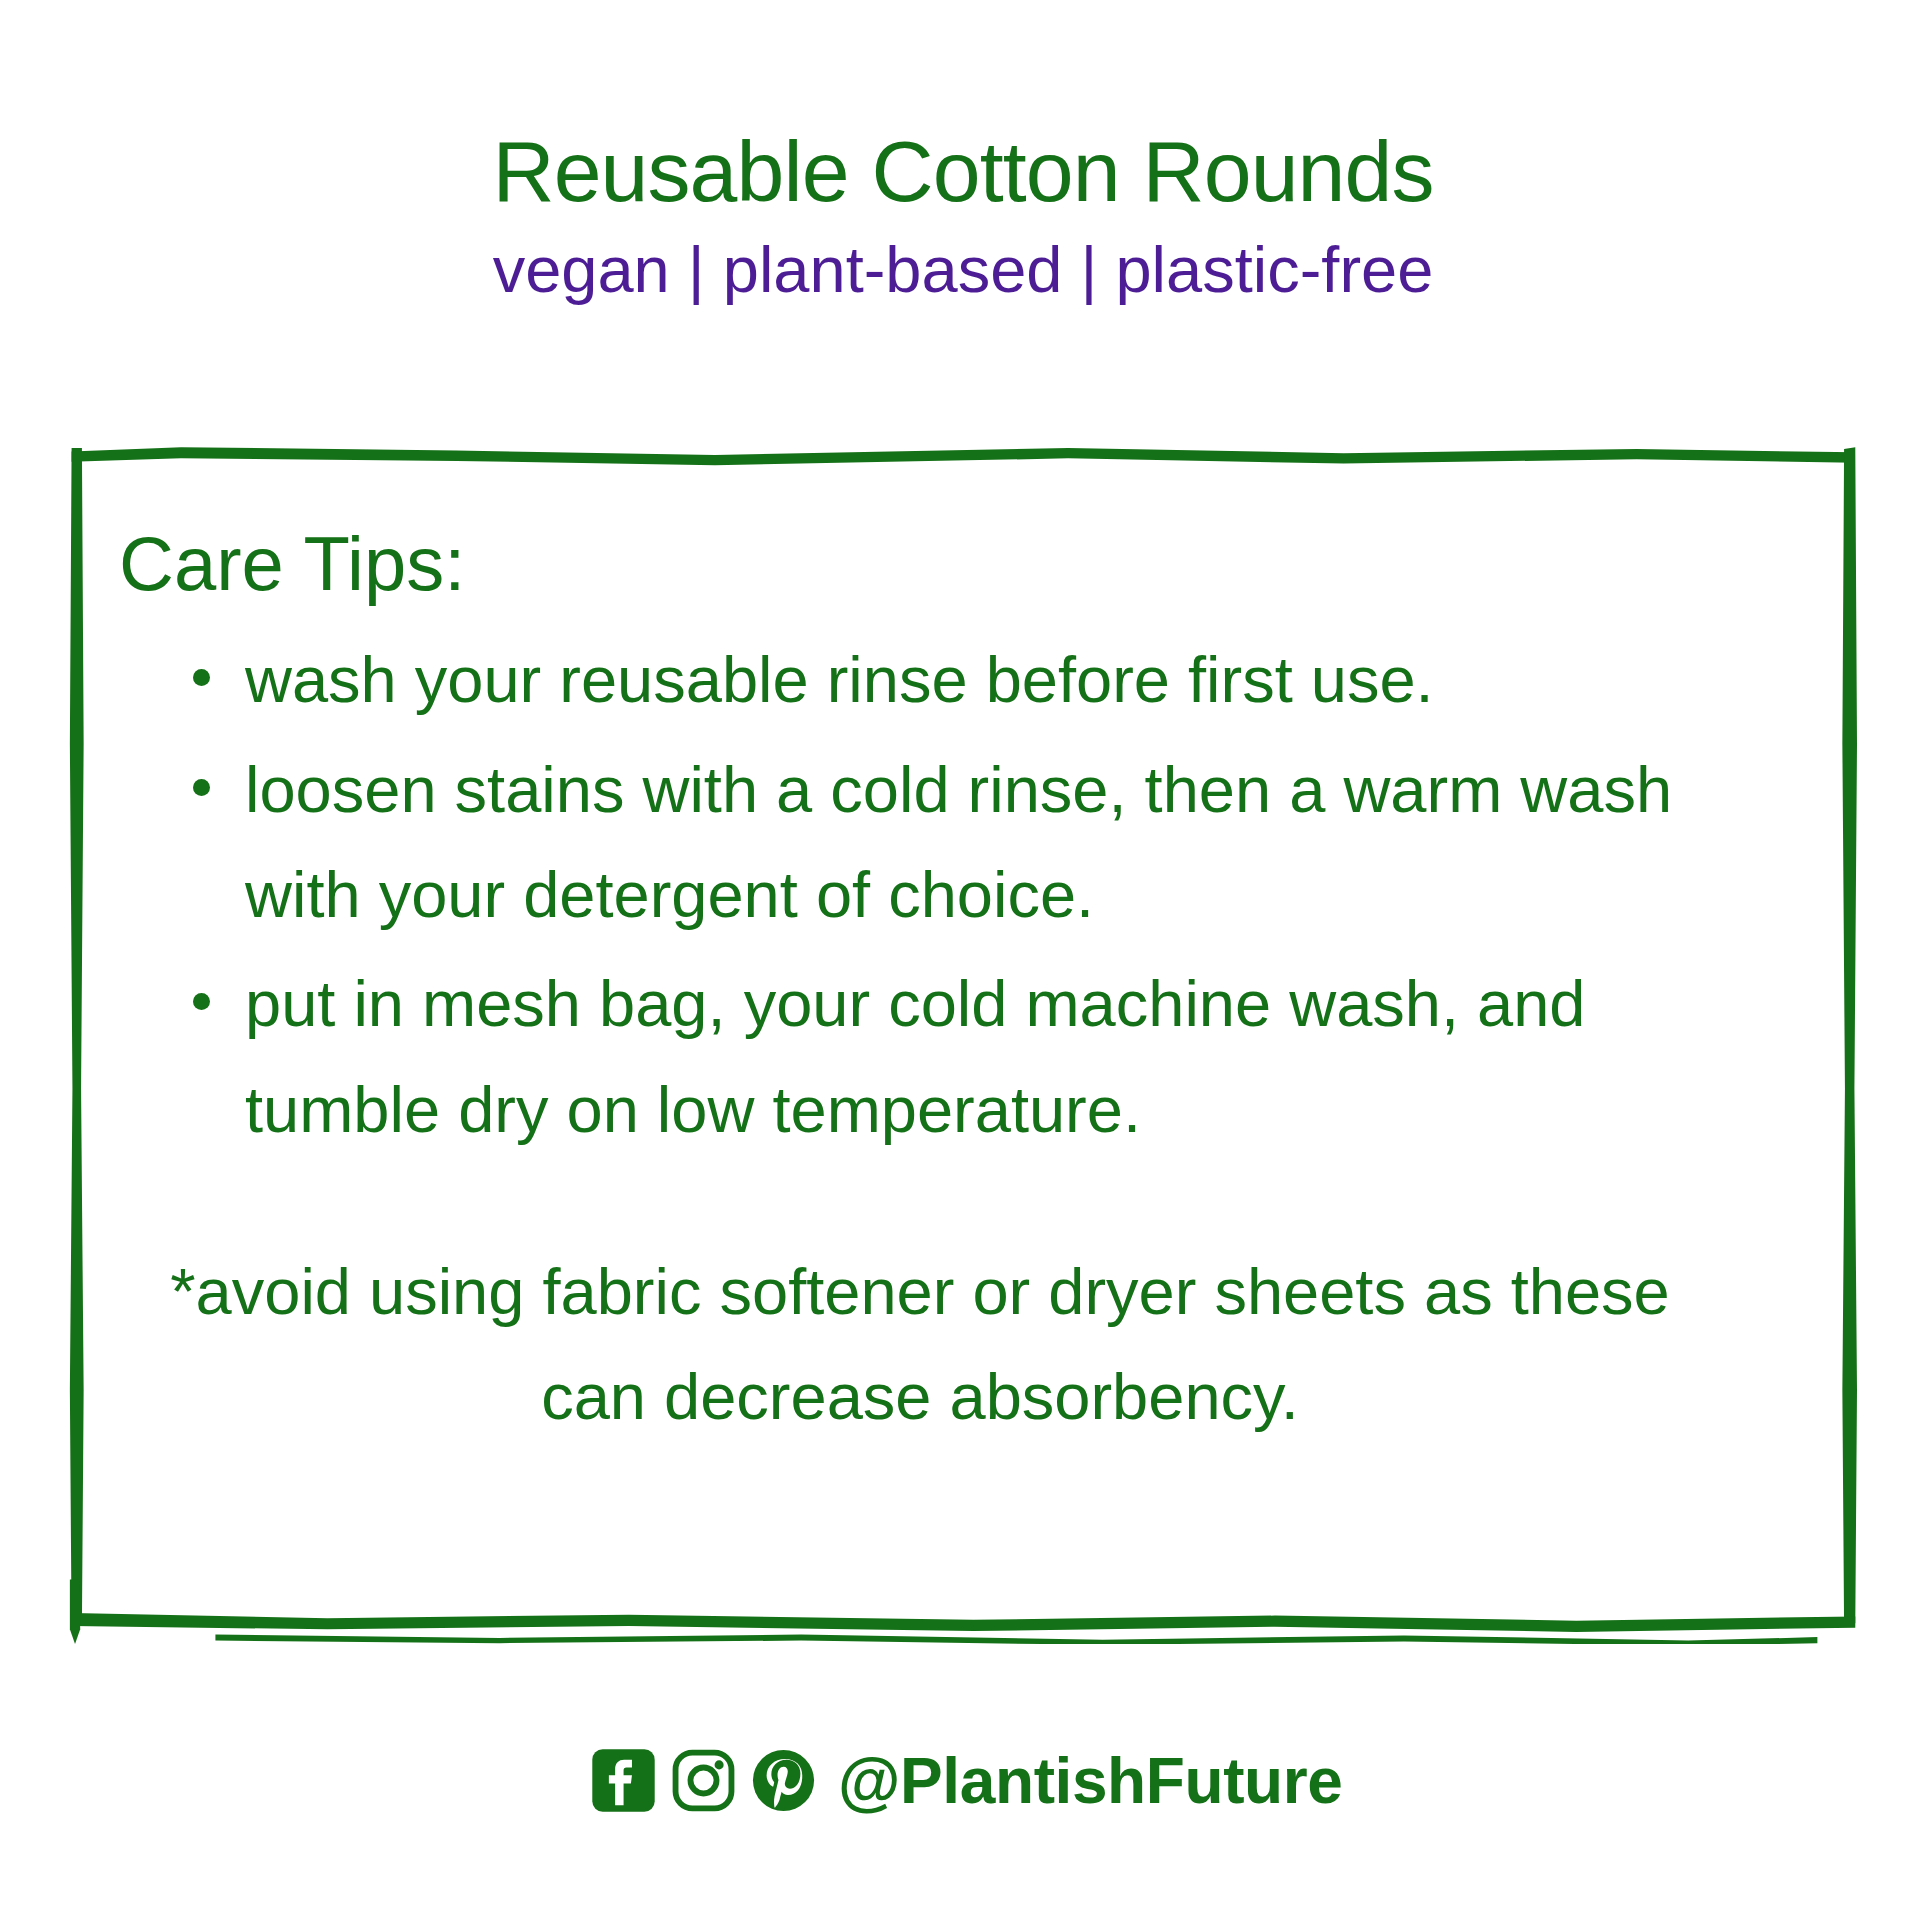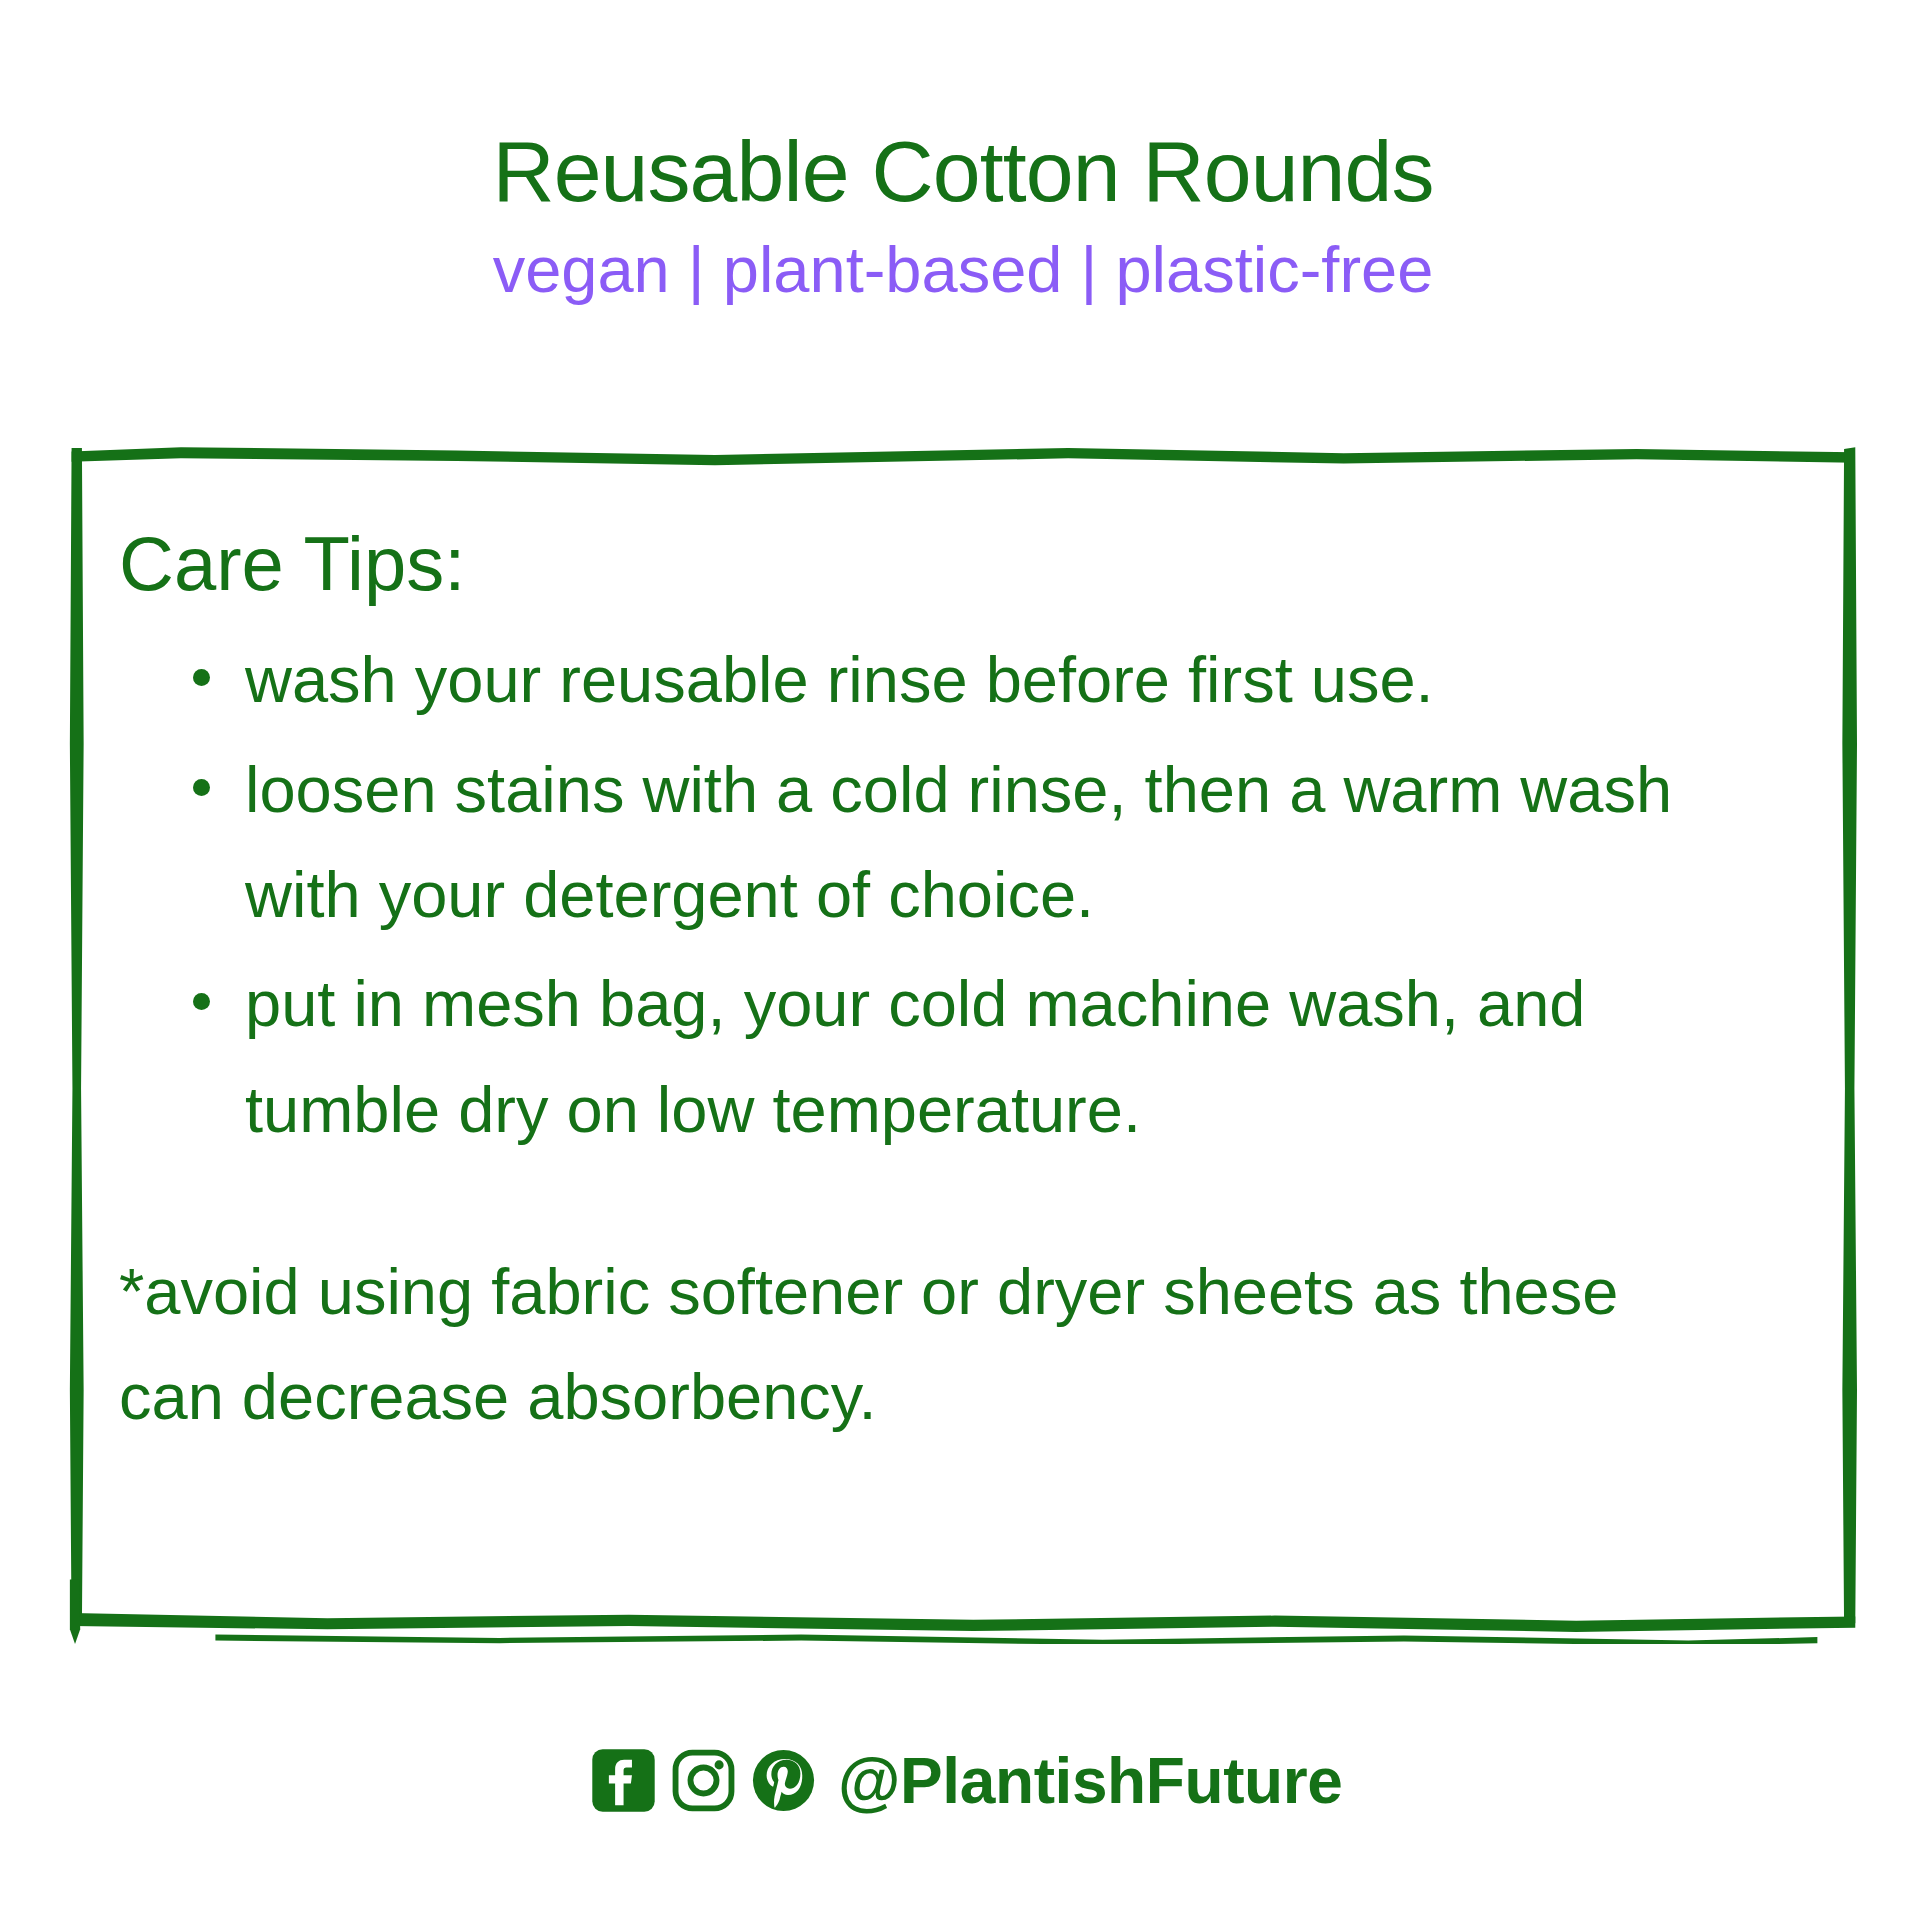--- a/index.html
+++ b/index.html
@@ -30,21 +30,21 @@
     line-height: 1.05;
     letter-spacing: -0.9px;
     margin: 18px;
     color: #157117;
   }
   .page-subtitle {
     font-size: 65px;
     font-weight: normal;
     line-height: 1.1;
     margin: 16.4px 0 0 0;
-    color: #8b5cf6;
+    color: #4c1d95;
   }
 
   
   .card-wrap {
     position: absolute;
     left: 69px;
     top: 442px;
     width: 1788px;
     height: 1202px;
   }
@@ -99,20 +99,21 @@
   }
 
   
   .footnote {
     margin: 77px 0 0 0;
     font-size: 65px;
     line-height: 1.62;
     font-weight: normal;
     color: #157117;
     max-width: 1602px;
+    text-align: center;
   }
 
   
   .social-footer {
     position: absolute;
     left: 4px;
     top: 1748px;
     width: 100%;
     display: flex;
     align-items: center;

